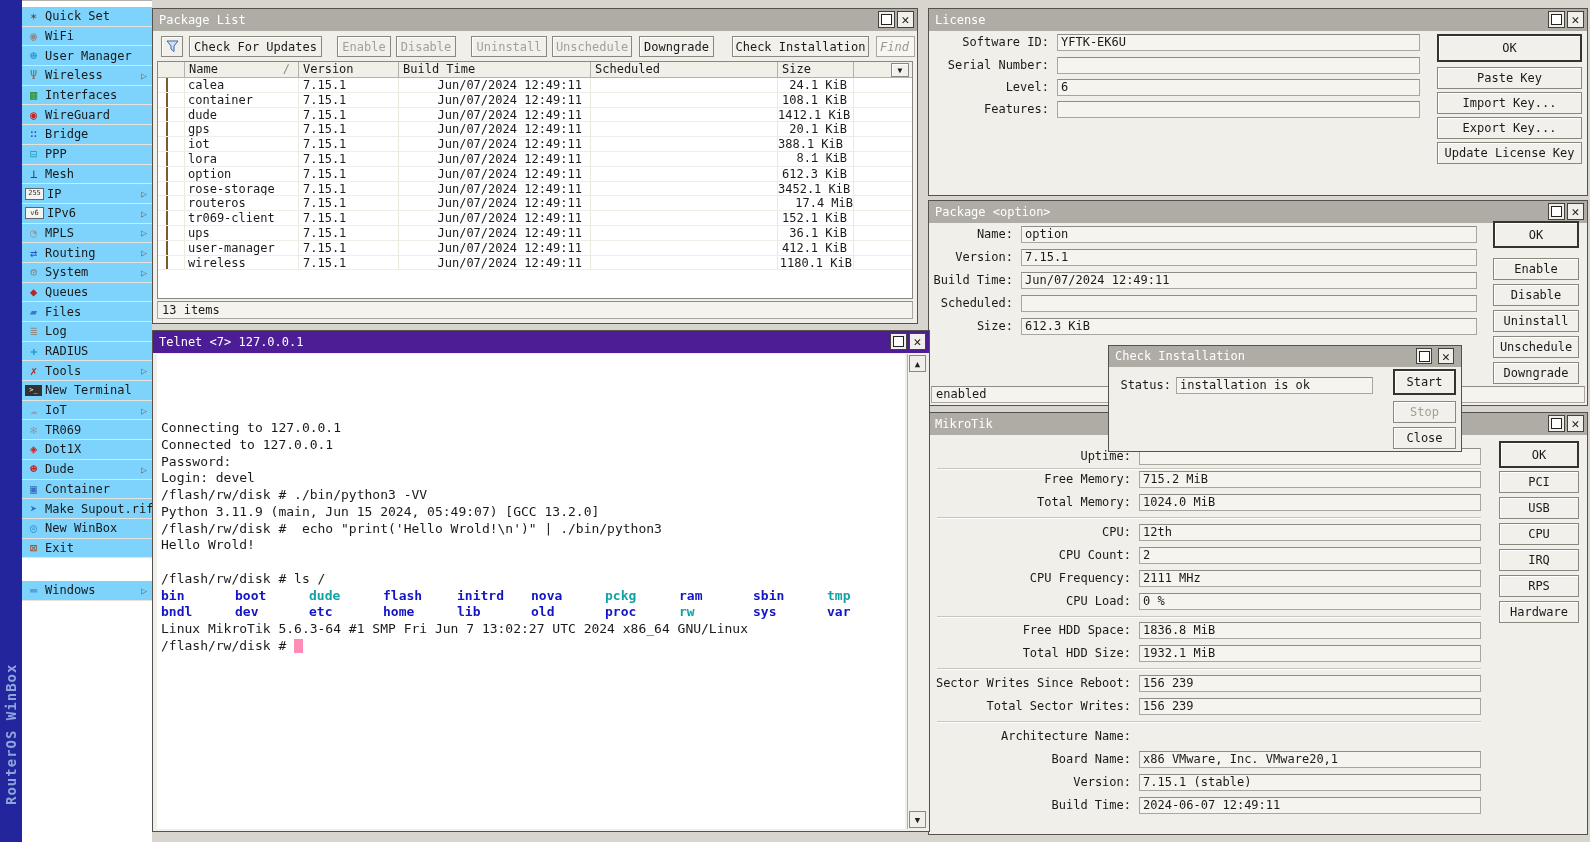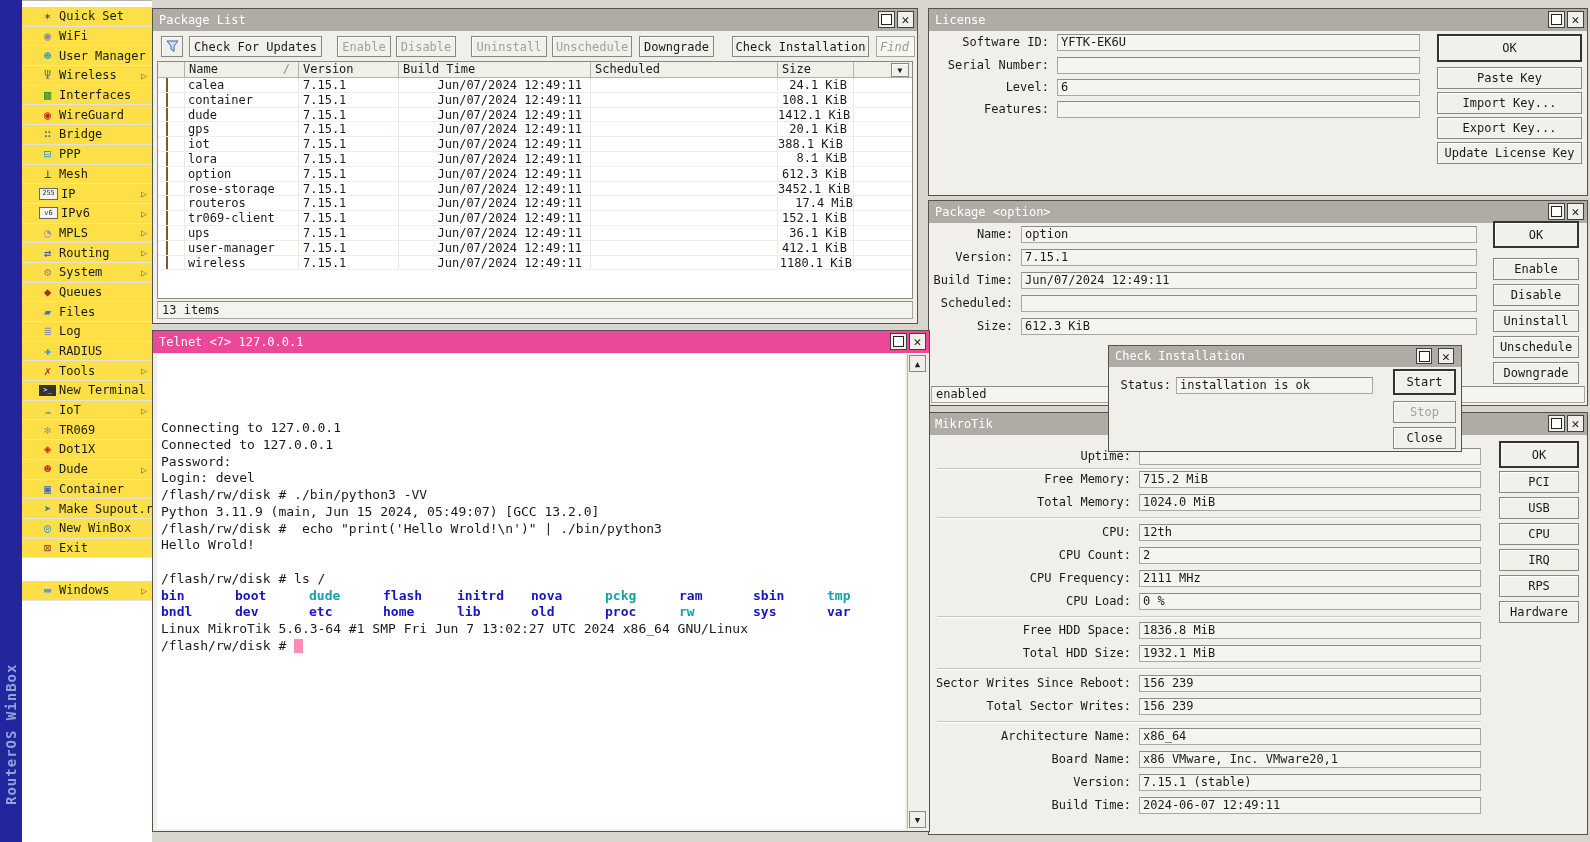--- a/index.html
+++ b/index.html
@@ -2,21 +2,21 @@
 <html><head>
 <meta charset="utf-8">
 <style>
   html,body{margin:0;padding:0;background:#6b6b6b;}
   #stage{position:relative;width:1590px;height:842px;background:#d8d5ce;overflow:hidden;
          font-family:"DejaVu Sans Mono",monospace;font-size:12px;color:#1a1a1a;}
   
   .win{position:absolute;background:#f0efe9;border:1px solid #55524c;box-sizing:border-box;}
   .tbar{position:absolute;left:0;top:0;right:0;height:22px;background:#afaca6;color:#fff;
         line-height:22px;padding-left:6px;box-sizing:border-box;white-space:nowrap;overflow:hidden;}
-  .tbar.active{background:#ec4899;}
+  .tbar.active{background:#4c1d95;}
   .tbtn{position:absolute;top:2px;width:17px;height:17px;background:#f0efe9;border:1px solid #44423d;
         display:flex;align-items:center;justify-content:center;box-sizing:border-box;}
   .tbtn .sq{width:9px;height:9px;border:1.5px solid #222;background:#fff;}
   .tbtn .x{color:#222;font-size:13px;font-weight:bold;line-height:1;}
   .btn{position:absolute;background:#f1f0ea;border:1px solid #8a877f;box-sizing:border-box;
        display:flex;align-items:center;justify-content:center;white-space:nowrap;
        box-shadow:inset 1px 1px 0 #fff;}
   .btn.default{border:2px solid #35332e;}
   .btn.disabled{color:#a3a099;}
   .fld{position:absolute;height:17px;background:#f5f4ef;border:1px solid #a9a69f;border-top-color:#8f8c85;
@@ -25,22 +25,22 @@
   .sep{position:absolute;height:1px;background:#c9c6bf;box-shadow:0 1px 0 #fdfdfb;}
   .sunken{background:#f4f3ee;border:1px solid #a9a69f;border-top-color:#8f8c85;box-sizing:border-box;}
   
   #brandstrip{position:absolute;left:0;top:0;width:22px;height:842px;background:#23259c;}
   #brandtext{position:absolute;left:0;top:632px;width:22px;height:205px;display:flex;align-items:center;
              justify-content:center;writing-mode:vertical-rl;transform:rotate(180deg);
              color:#8ea3dd;font-size:14px;font-weight:bold;letter-spacing:1px;}
   #menu{position:absolute;left:22px;top:0;width:130px;height:842px;background:#fff;
         border-top:1px solid #b5b2ac;box-sizing:border-box;}
   #menuitems{position:absolute;left:0;top:6px;right:0;}
-  .sitem{height:19.7px;display:flex;align-items:center;padding-left:17px;border-bottom:1px solid #e6e3dc;
-         box-sizing:border-box;position:relative;background:#fde047;}
+  .sitem{height:19.7px;display:flex;align-items:center;padding-left:3px;border-bottom:1px solid #e6e3dc;
+         box-sizing:border-box;position:relative;background:#7dd3fc;}
   .sitem .label{white-space:nowrap;}
   .arrow{position:absolute;right:5px;color:#6a6a6a;font-size:10px;}
   .ic{width:17px;height:15px;margin-right:3px;display:inline-flex;align-items:center;justify-content:center;
       font-size:12px;line-height:1;flex:0 0 17px;}
   .ic::before{content:"";}
   .i-qs::before{content:"✶";color:#555;}
   .i-wifi::before{content:"◉";color:#8a8a8a;}
   .i-um::before{content:"☻";color:#2da0d8;}
   .i-wl::before{content:"Ψ";color:#777;}
   .i-if::before{content:"▦";color:#2f8f2f;}
@@ -318,21 +318,20 @@
     <div class="fld" style="left:210px;top:209px;width:342px;">1836.8 MiB</div>
     <div class="lbl" style="left:0;top:232px;width:202px;">Total HDD Size:</div>
     <div class="fld" style="left:210px;top:232px;width:342px;">1932.1 MiB</div>
     <div class="sep" style="left:8px;width:544px;top:255px;"></div>
     <div class="lbl" style="left:0;top:262px;width:202px;">Sector Writes Since Reboot:</div>
     <div class="fld" style="left:210px;top:262px;width:342px;">156 239</div>
     <div class="lbl" style="left:0;top:285px;width:202px;">Total Sector Writes:</div>
     <div class="fld" style="left:210px;top:285px;width:342px;">156 239</div>
     <div class="sep" style="left:8px;width:544px;top:308px;"></div>
     <div class="lbl" style="left:0;top:315px;width:202px;">Architecture Name:</div>
-    <div class="fld" style="left:210px;top:315px;width:342px;">x86_64</div>
     <div class="lbl" style="left:0;top:338px;width:202px;">Board Name:</div>
     <div class="fld" style="left:210px;top:338px;width:342px;">x86 VMware, Inc. VMware20,1</div>
     <div class="lbl" style="left:0;top:361px;width:202px;">Version:</div>
     <div class="fld" style="left:210px;top:361px;width:342px;">7.15.1 (stable)</div>
     <div class="lbl" style="left:0;top:384px;width:202px;">Build Time:</div>
     <div class="fld" style="left:210px;top:384px;width:342px;">2024-06-07 12:49:11</div>
 
     <div class="btn default" style="left:570px;top:28px;width:80px;height:27px;">OK</div>
     <div class="btn" style="left:570px;top:58px;width:80px;height:22px;">PCI</div>
     <div class="btn" style="left:570px;top:84px;width:80px;height:22px;">USB</div>

